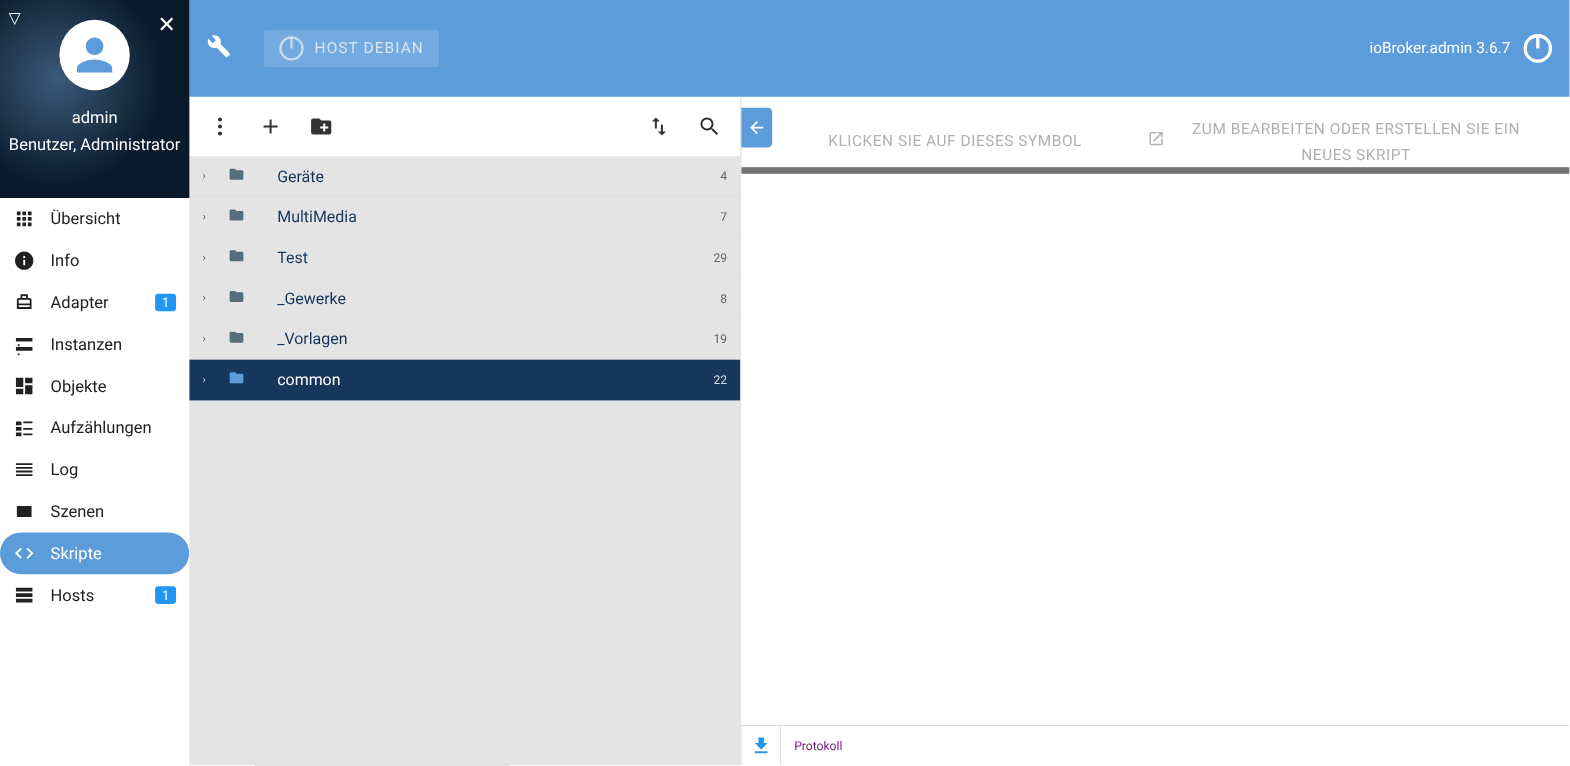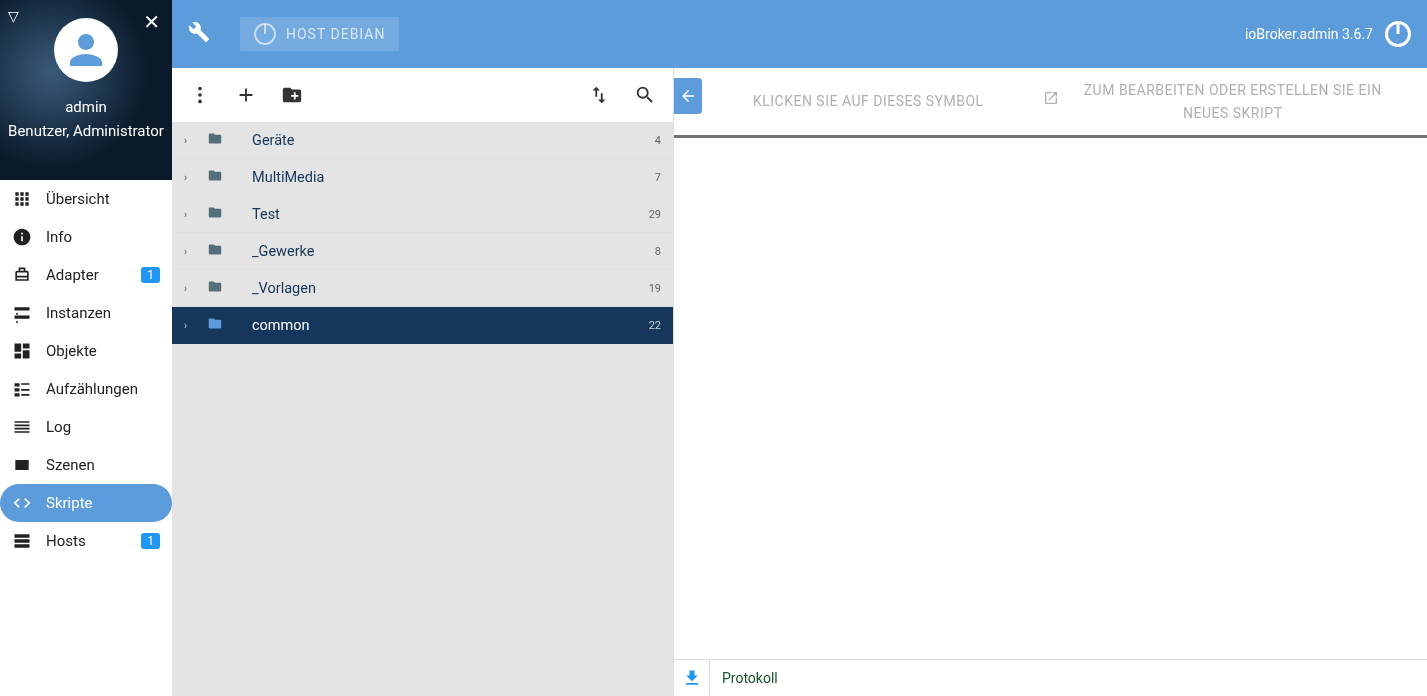--- a/index.html
+++ b/index.html
@@ -18,21 +18,21 @@
 .nav { flex: 1; overflow-y: auto; }
 .nav-item { display: flex; align-items: center; padding: 9px 12px; cursor: pointer; color: #212121; font-size: 15px; position: relative; }
 .nav-item.active { background: #5d9cdb; color: #fff; border-radius: 19px; }
 .nav-item .nicon { width: 20px; height: 20px; margin-right: 14px; display: flex; align-items: center; justify-content: center; }
 .nav-item .badge { position: absolute; right: 12px; background: #2196f3; color: #fff; font-size: 12px; padding: 1px 6px; border-radius: 3px; }
 .nav-item.active .nicon svg { fill: #fff; }
 .nicon svg { width: 20px; height: 20px; fill: #212121; }
 
 
 .main { flex: 1; display: flex; flex-direction: column; }
-.topbar { height: 68px; background: #5d9cdb; display: flex; align-items: center; padding: 0 16px; color: #fff; }
+.topbar { height: 88px; background: #5d9cdb; display: flex; align-items: center; padding: 0 16px; color: #fff; }
 .topbar .wrench { margin-right: 30px; cursor: pointer; }
 .host-chip { display: flex; align-items: center; padding: 6px 14px; background: rgba(255,255,255,0.15); border-radius: 2px; font-size: 14px; letter-spacing: 1px; color: rgba(255,255,255,0.7); }
 .host-chip .hlogo { width: 22px; height: 22px; border: 2px solid rgba(255,255,255,0.6); border-radius: 50%; margin-right: 10px; position: relative; }
 .host-chip .hlogo::after { content:''; position:absolute; width:2px; height:10px; background: rgba(255,255,255,0.6); left:50%; top:-1px; transform: translateX(-50%); }
 .topbar .spacer { flex: 1; }
 .version { font-size: 14px; margin-right: 12px; }
 .toplogo { width: 26px; height: 26px; border: 3px solid #fff; border-radius: 50%; position: relative; }
 .toplogo::after { content:''; position:absolute; width:3px; height:12px; background:#fff; left:50%; top:-2px; transform:translateX(-50%); }
 
 .content { flex: 1; display: flex; overflow: hidden; }
@@ -50,31 +50,31 @@
 .tree-row .ficon svg { width: 18px; height: 15px; fill: #546e7a; }
 .tree-row .fname { flex: 1; }
 .tree-row .fcount { font-size: 11px; color: #666; }
 .tree-row.selected { background: #16375b; color: #fff; }
 .tree-row.selected .ficon svg { fill: #5d9cdb; }
 .tree-row.selected .fcount { color: #cfd8dc; }
 .tree-row.selected .chev { color: #cfd8dc; }
 
 
 .editor-panel { flex: 1; display: flex; flex-direction: column; position: relative; }
-.editor-header { height: 70px; display: flex; align-items: center; border-bottom: 3px solid #737373; position: relative; }
+.editor-header { height: 70px; display: flex; align-items: flex-end; border-bottom: 6px solid #737373; position: relative; }
 .collapse-btn { width: 28px; height: 36px; background: #5d9cdb; display: flex; align-items: center; justify-content: center; cursor: pointer; position: absolute; left: 0; top: 10px; border-radius: 0 4px 4px 0; }
 .collapse-btn svg { width: 18px; height: 18px; fill: #fff; }
 .hint-text { flex: 1; text-align: center; color: #b0b0b0; font-size: 14px; letter-spacing: 0.5px; padding: 0 40px; display: flex; align-items: center; justify-content: center; gap: 20px; line-height: 1.6; }
 .hint-text .h1, .hint-text .h2 { flex: 1; }
 .hint-icon { color: #b0b0b0; }
 .editor-body { flex: 1; background: #fff; }
 .protokoll-bar { height: 37px; border-top: 1px solid #ddd; display: flex; align-items: center; }
 .proto-icon { width: 36px; height: 36px; display: flex; align-items: center; justify-content: center; border-right: 1px solid #ddd; cursor: pointer; }
 .proto-icon svg { width: 20px; height: 20px; fill: #2196f3; }
-.proto-label { padding-left: 12px; font-size: 14px; color: #14532d; }
+.proto-label { padding-left: 12px; font-size: 11px; color: #701a75; }
 </style>
 </head>
 <body>
 
 <div class="sidebar">
   <div class="sidebar-header">
     <span class="triangle-icon">▽</span>
     <span class="close-x">✕</span>
     <div class="avatar">
       <svg viewBox="0 0 24 24">

